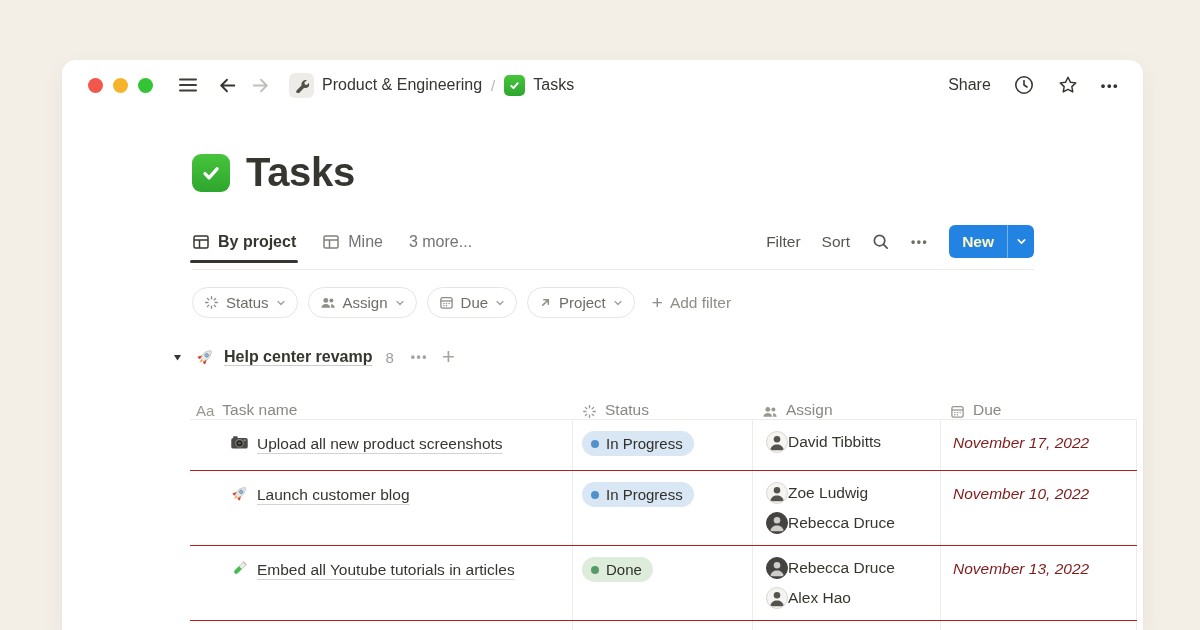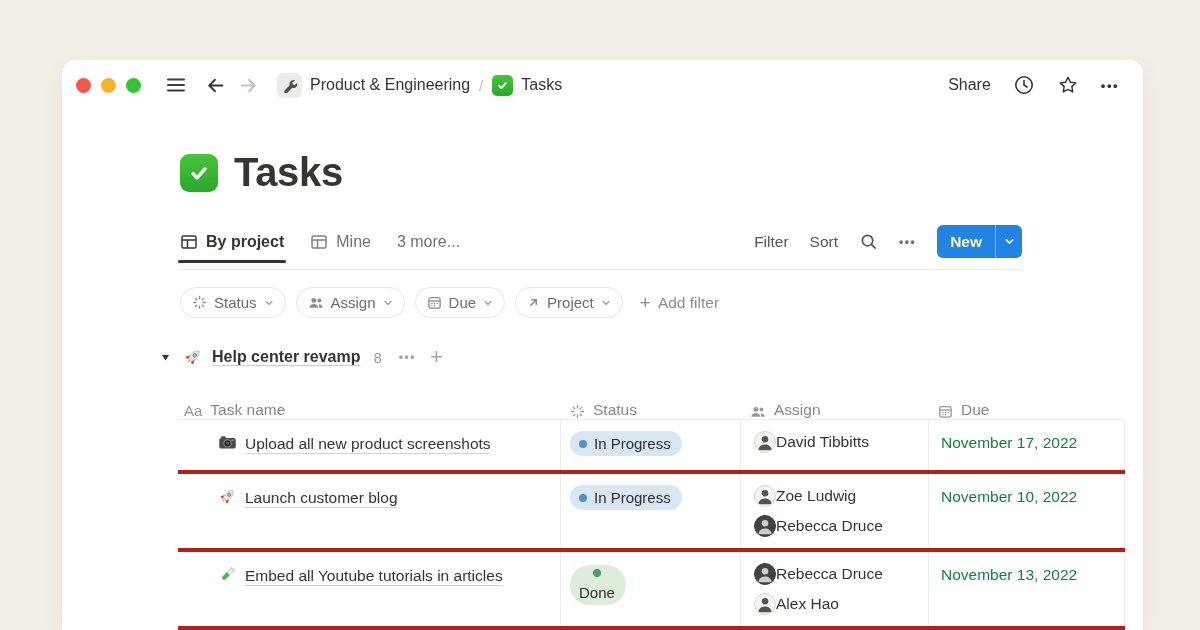--- a/index.html
+++ b/index.html
@@ -7,20 +7,21 @@
   body {
     background:#F4EFE6;
     font-family:"Liberation Sans","DejaVu Sans",sans-serif;
     color:#37352F;
     position:relative;
   }
   .card {
     position:absolute; left:62px; top:60px; width:1081px; height:570px;
     background:#FFFFFF; border-radius:14px 14px 0 0; overflow:hidden;
     box-shadow:0 1px 2px rgba(0,0,0,.04), 0 8px 24px rgba(0,0,0,.05);
+    padding-left:12px;
   }
   
   .topbar { height:50px; display:flex; align-items:center; padding:0 24px 0 14px; }
   .traffic { display:flex; gap:10px; }
   .tl { width:15px; height:15px; border-radius:50%; display:inline-block; }
   .tl-red { background:#F2574C; } .tl-yellow { background:#F6B42C; } .tl-green { background:#33C437; }
   .icon-btn { display:flex; align-items:center; justify-content:center; cursor:default; }
   .ham { margin-left:24px; }
   .nav-back { margin-left:18px; }
   .nav-fwd { margin-left:12px; }
@@ -66,40 +67,40 @@
   .group-count { color:#A09E98; margin-left:13px; font-size:15px; }
   .group-more { color:#A6A49E; margin-left:17px; font-size:12px; letter-spacing:1.5px; font-weight:700; }
   .group-add { color:#A6A49E; margin-left:14px; font-size:22px; font-weight:400; line-height:1; }
   
   .table { margin:12px 0 0 116px; width:947px; font-size:15.5px; }
   .thead, .tr { display:grid; grid-template-columns:382px 180px 188px 197px; }
   .th { display:flex; align-items:flex-end; gap:8px; color:#8A8883; height:40px; padding-left:10px; border-bottom:1px solid #EDECE9; font-size:15.5px; }
   .th .hi { display:flex; color:#9A9893; }
   .th-first { padding-left:6px; }
   .aa { color:#9A9893; font-size:15px; }
-  .tr { border-bottom:4px solid #b91c1c; }
+  .tr { border-bottom:1px solid #b91c1c; }
   .td { padding:11px 10px; }
   .td + .td { border-left:1px solid #EDECE9; }
   .td:last-child { border-right:1px solid #EDECE9; }
   .td-name { padding-left:40px; padding-right:45px; line-height:25px; }
   .task-emoji { display:inline-block; vertical-align:-3px; margin-right:8px; }
   .task-link { font-weight:500; color:#37352F; text-decoration:underline; text-decoration-color:rgba(55,53,47,.22); text-underline-offset:3.5px; }
   .td-status { padding-left:9px; }
   .pill { display:inline-flex; align-items:center; gap:7px; border-radius:999px; padding:4px 11px 4px 9px; font-size:15px; color:#31302C; white-space:nowrap; }
   .pill-dot { width:8px; height:8px; border-radius:50%; flex:none; }
   .pill--blue { background:#D8E7F3; } .pill--blue .pill-dot { background:#5191C9; }
-  .pill--green { background:#DEECDB;flex-direction:column; } .pill--green .pill-dot { background:#559B68; }
+  .pill--green { background:#DEECDB; } .pill--green .pill-dot { background:#559B68; }
   .td-assign { padding-left:13px; display:flex; flex-direction:column; gap:8px; }
   .assignee { display:flex; align-items:center; }
   .avatar { width:22px; height:22px; border-radius:50%; overflow:hidden; display:flex; align-items:flex-end; justify-content:center; flex:none; }
   .avatar svg { width:20px; height:20px; }
   .avatar--light { background:#F6F4F1; border:1px solid #D9D7D2; color:#55534E; }
   .avatar--dark { background:#454341; border:1px solid #454341; color:#CFCDC9; }
   .assignee-name { color:#37352F; font-size:15.5px; white-space:nowrap; }
-  .td-due { padding-left:12px; line-height:24px; color:#15803d; }
+  .td-due { padding-left:12px; line-height:24px; color:#7f1d1d;font-style:italic; }
   .due-line { display:block; white-space:nowrap; }
 </style>
 </head>
 <body>
 
 <div class="card">
 
   <div class="topbar">
     <div class="traffic">
       <span class="tl tl-red"></span>

